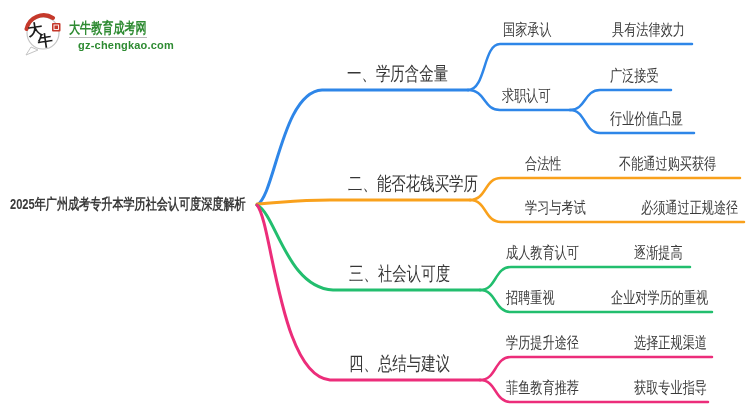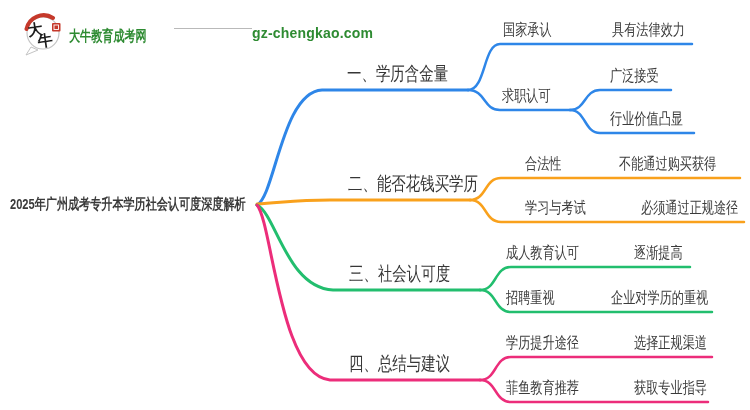--- a/index.html
+++ b/index.html
@@ -6,25 +6,25 @@
   .stage{position:relative;width:750px;height:410px;background:#fff;overflow:hidden;
          font-family:"Liberation Sans","DejaVu Sans",sans-serif;}
   .stage svg.map{position:absolute;left:0;top:0;}
   .lbl{position:absolute;white-space:nowrap;color:#3b3b3b;font-size:16px;line-height:20px;
        transform:scaleX(0.76);transform-origin:0 50%;}
   .topic{font-size:19px;line-height:24px;color:#363636;}
   .root-lbl{font-size:15px;line-height:20px;font-weight:600;color:#3a3a3a;
             transform:scaleX(0.74);}
   
   .logo{position:absolute;left:22px;top:13px;display:flex;align-items:center;gap:5px;}
-  .logo-txt{display:flex;flex-direction:row;}
+  .logo-txt{display:flex;flex-direction:column;}
   .site-name{color:#2e8b32;font-weight:700;font-size:15px;line-height:17px;
              transform:scaleX(0.74);transform-origin:0 50%;white-space:nowrap;}
   .logo-divider{width:78px;height:1px;background:#b9b9b9;margin:1px 0 1px 0;}
-  .site-url{color:#2e8b32;font-weight:700;font-size:14px;line-height:13px;letter-spacing:0.2px;text-align:right;}
+  .site-url{color:#2e8b32;font-weight:700;font-size:11px;line-height:13px;letter-spacing:0.2px;text-align:right;}
 </style>
 </head>
 <body>
 
 <div class="stage">
 
   <svg class="map" width="750" height="410" viewBox="0 0 750 410">
 
     <g fill="none" stroke-linecap="round" stroke-width="3">
       <path d="M 257 205 C 275 196, 282 92, 322 90 L 468 90" stroke="#2e86e8"></path>

